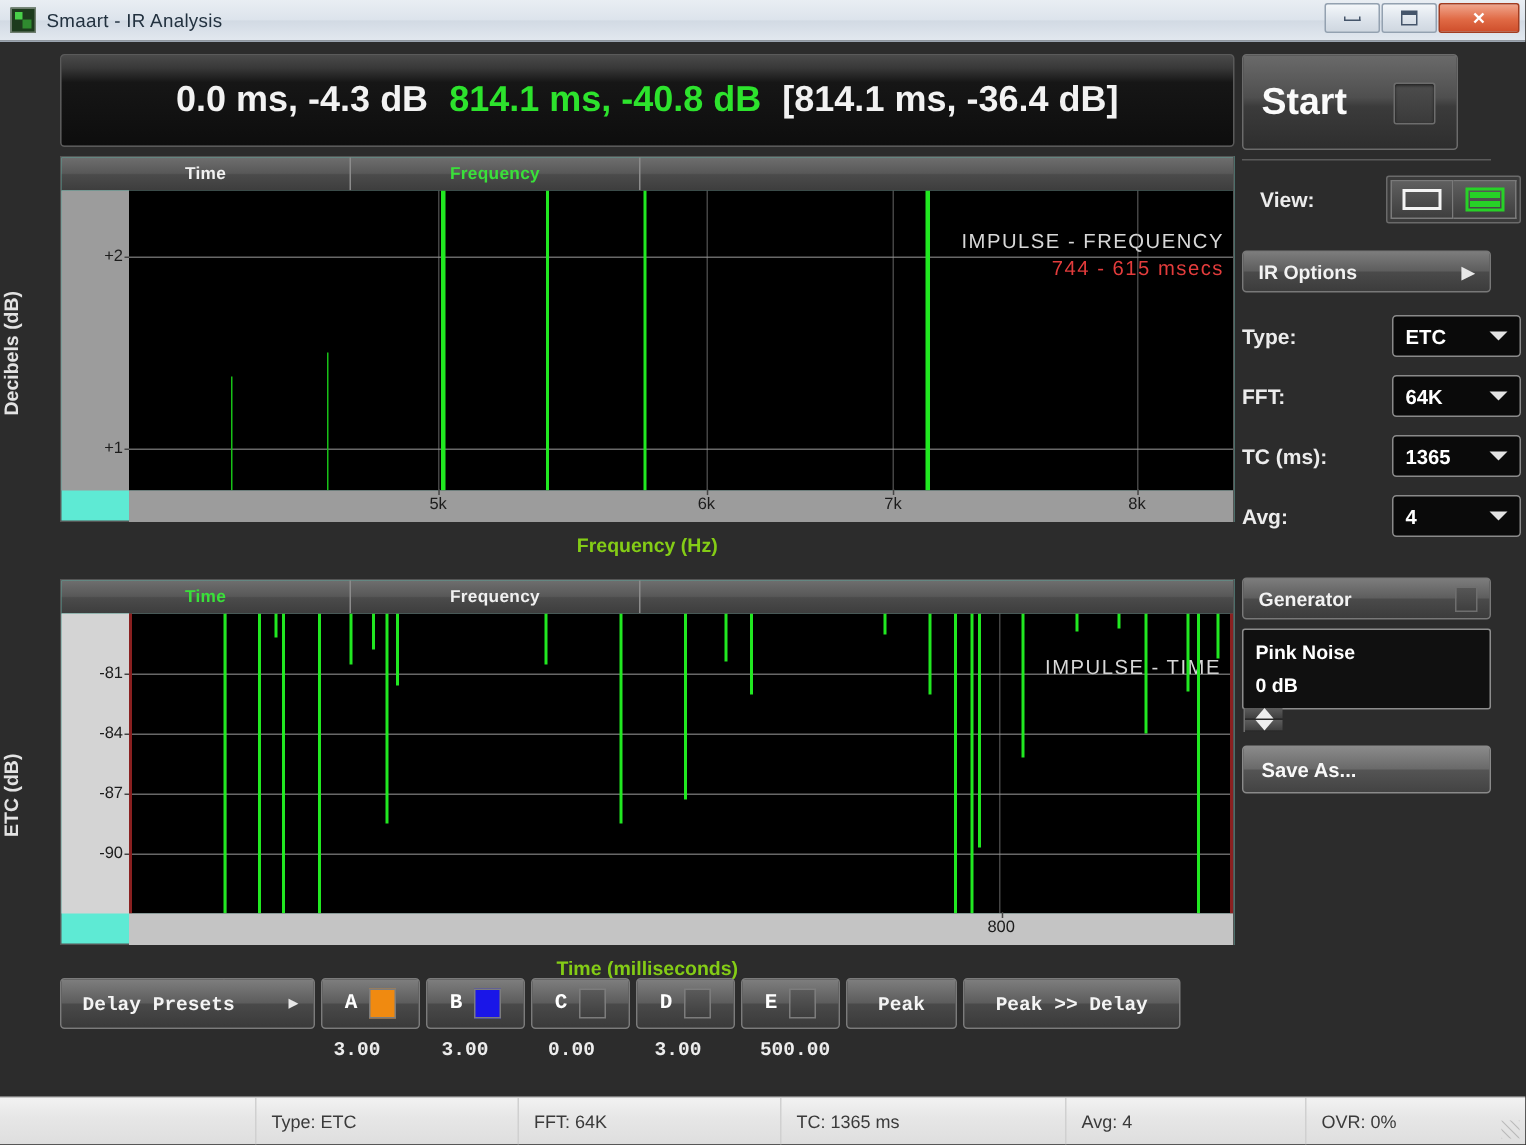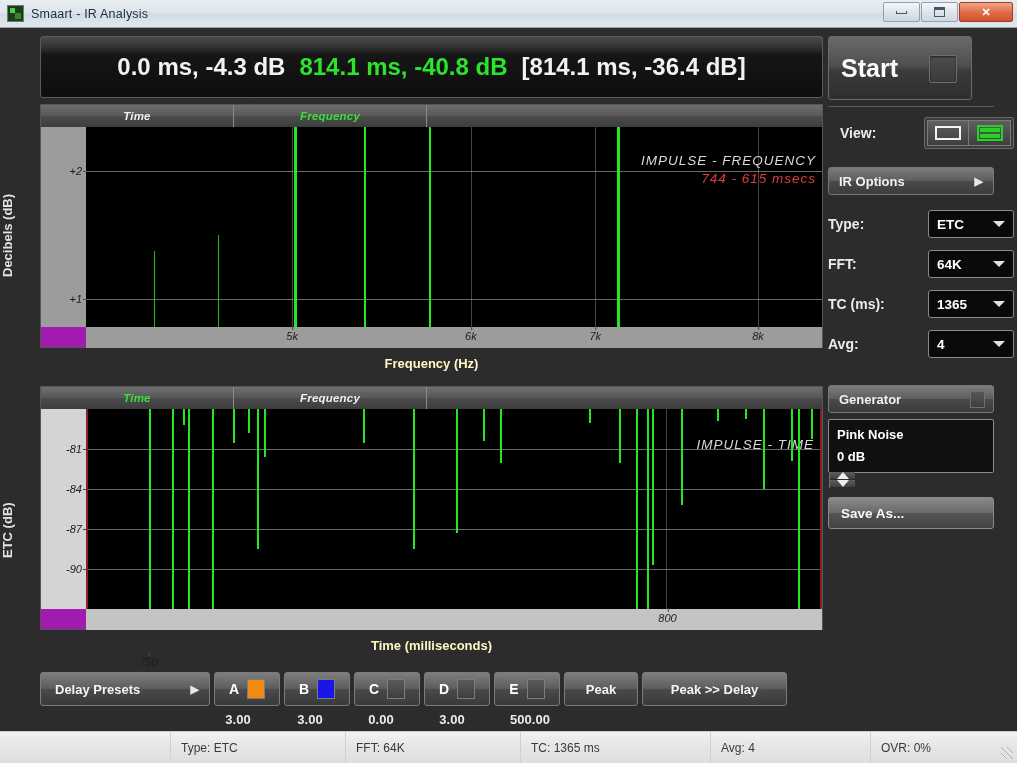--- a/index.html
+++ b/index.html
@@ -73,23 +73,22 @@
     display: flex; align-items: center; justify-content: center;
     gap: 14px;
     font-size: 24px; font-weight: bold; white-space: nowrap;
   }
   .ro-white { color: #f2f2f2; }
   .ro-green { color: #2de32d; }
 
   
   .graph {
     position: absolute; left: 40px; width: 783px;
-    background: #a21caf;
+    background: #5eead4;
     border: 1px solid #555;
-    font-style: italic;
   }
   #graph-top { top: 104px; height: 244px; }
   #graph-bot { top: 386px; height: 244px; }
 
   .tabstrip {
     position: relative; height: 22px; width: 100%;
     background: linear-gradient(to bottom, #6e6e6e, #585858 48%, #4b4b4b 52%, #3d3d3d);
     display: flex;
   }
   .tab {
@@ -133,21 +132,21 @@
     font-size: 11px; color: #1c1c1c;
     background: #9c9c9c;
   }
   #graph-bot .xaxis { background: #c4c4c4; }
   .xtick { position: absolute; top: 3px; transform: translateX(-50%); }
   .xtick::before {
     content: ""; position: absolute; left: 50%; top: -4px; width: 1px; height: 4px; background: #444;
   }
   .axis-title {
     position: absolute; width: 783px; left: 40px; text-align: center;
-    font-size: 13px; font-weight: bold; color: #fef9c3;
+    font-size: 13px; font-weight: bold; color: #84cc16;
   }
   #xtitle-top { top: 356px; }
   #xtitle-bot { top: 638px; }
   .ytitle {
     position: absolute; left: 0px; width: 22px;
     font-size: 13px; font-weight: bold; color: #e3e3e3;
     writing-mode: vertical-rl; transform: rotate(180deg);
     text-align: center;
   }
   #ytitle-top { top: 155px; height: 160px; }
@@ -238,21 +237,21 @@
 
   .save-as {
     width: 166px; height: 32px; margin-top: 24px;
     background: linear-gradient(to bottom, #8a8a8a, #6a6a6a 48%, #545454 52%, #434343);
     border: 1px solid #8a8a8a; border-radius: 3px;
     display: flex; align-items: center; padding: 0 12px;
     font-size: 13.5px; font-weight: bold; color: #f8f8f8;
   }
 
   
-  .bottombar { position: absolute; left: 40px; top: 672px; width: 790px; height: 66px; }
+  .bottombar { position: absolute; left: 40px; top: 652px; width: 790px; height: 66px; font-family: Liberation Mono, monospace; }
   .btn-row { display: flex; align-items: center; gap: 4px; }
   .tbtn {
     height: 34px;
     background: linear-gradient(to bottom, #7e7e7e, #5d5d5d 48%, #494949 52%, #3a3a3a);
     border: 1px solid #7b7b7b; border-radius: 3px;
     display: flex; align-items: center; justify-content: center;
     font-size: 13px; font-weight: bold; color: #f4f4f4;
     padding: 0 10px;
   }
   #delay-presets-button { width: 170px; justify-content: flex-start; padding-left: 14px; }

